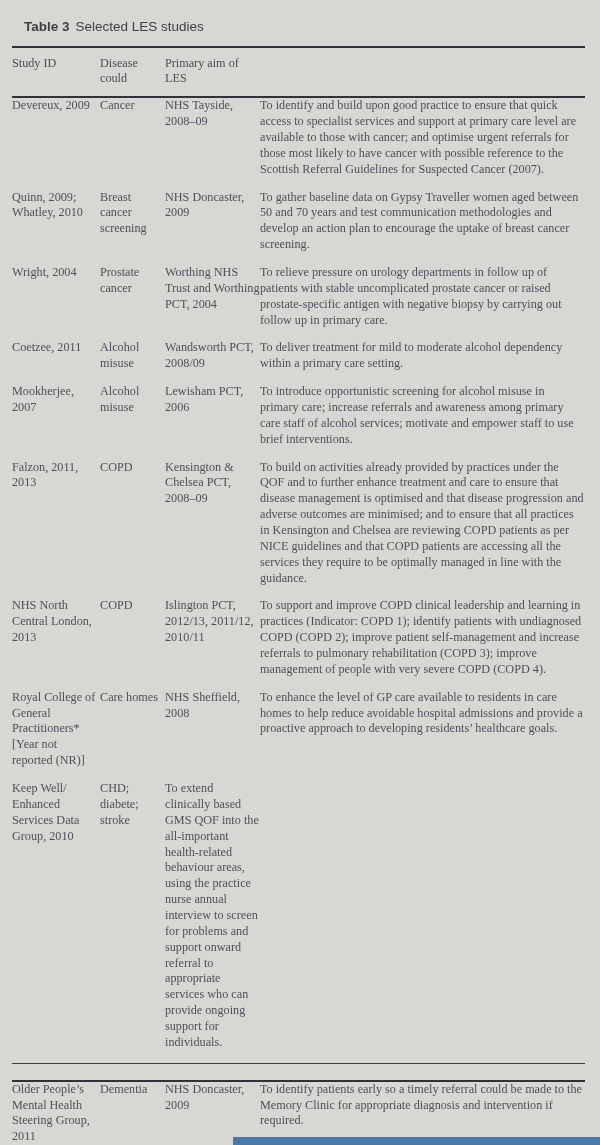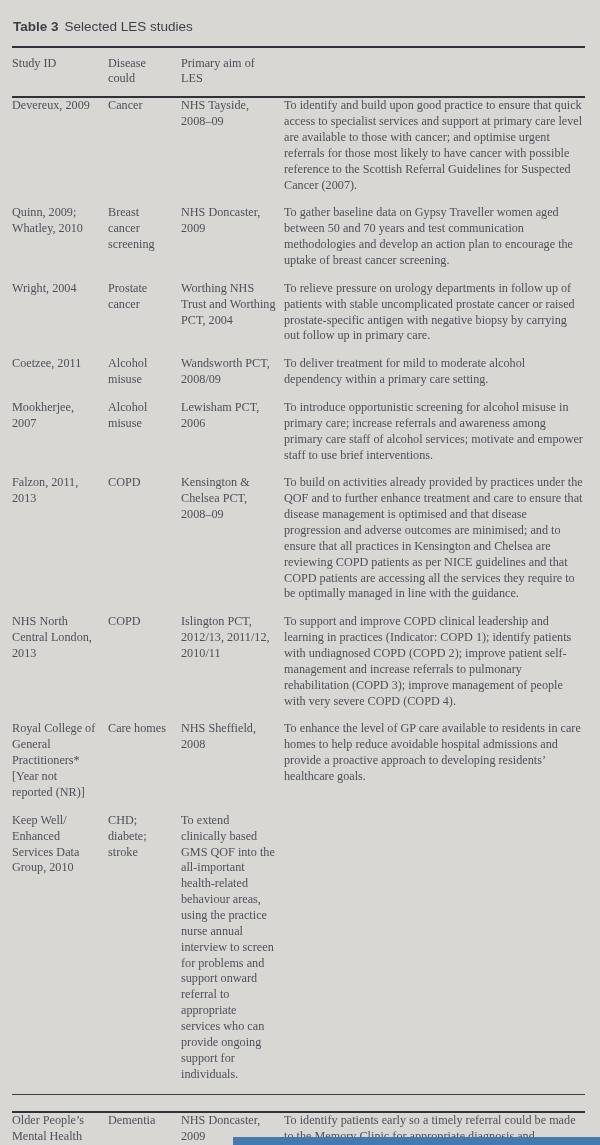--- a/index.html
+++ b/index.html
@@ -12,29 +12,28 @@
     font-family:"Liberation Serif", serif;
     font-size:12.2px;
     line-height:1.3;
     box-sizing:border-box;
     padding:10px 15px 0 12px;
   }
   .caption{
     font-family:"Liberation Sans", sans-serif;
     font-size:13.5px;
     color:#3e4046;
-    margin:8px 0 10px 1px;
+    margin:8px 0 10px 12px;
   }
   .caption .cap-label{font-weight:700;margin-right:6px;}
   .rule{height:2px;background:#303237;border:none;margin:0;}
   .rule.thin{height:1px;background:#3c3e43;}
   .grid{
     display:grid;
     grid-template-columns:88px 65px 95px 1fr;
-    column-gap:8px;
   }
   .thead{padding:8px 0 9px 0;}
   .thead .tcell{color:#4a4d55;}
   .tbody{}
   .trow{margin-bottom:12px;}
   .tcell{min-width:0;}
   .section-continued{margin-top:16px;}
   .blue-bar{
     position:absolute;
     left:233px;right:0;bottom:0;

